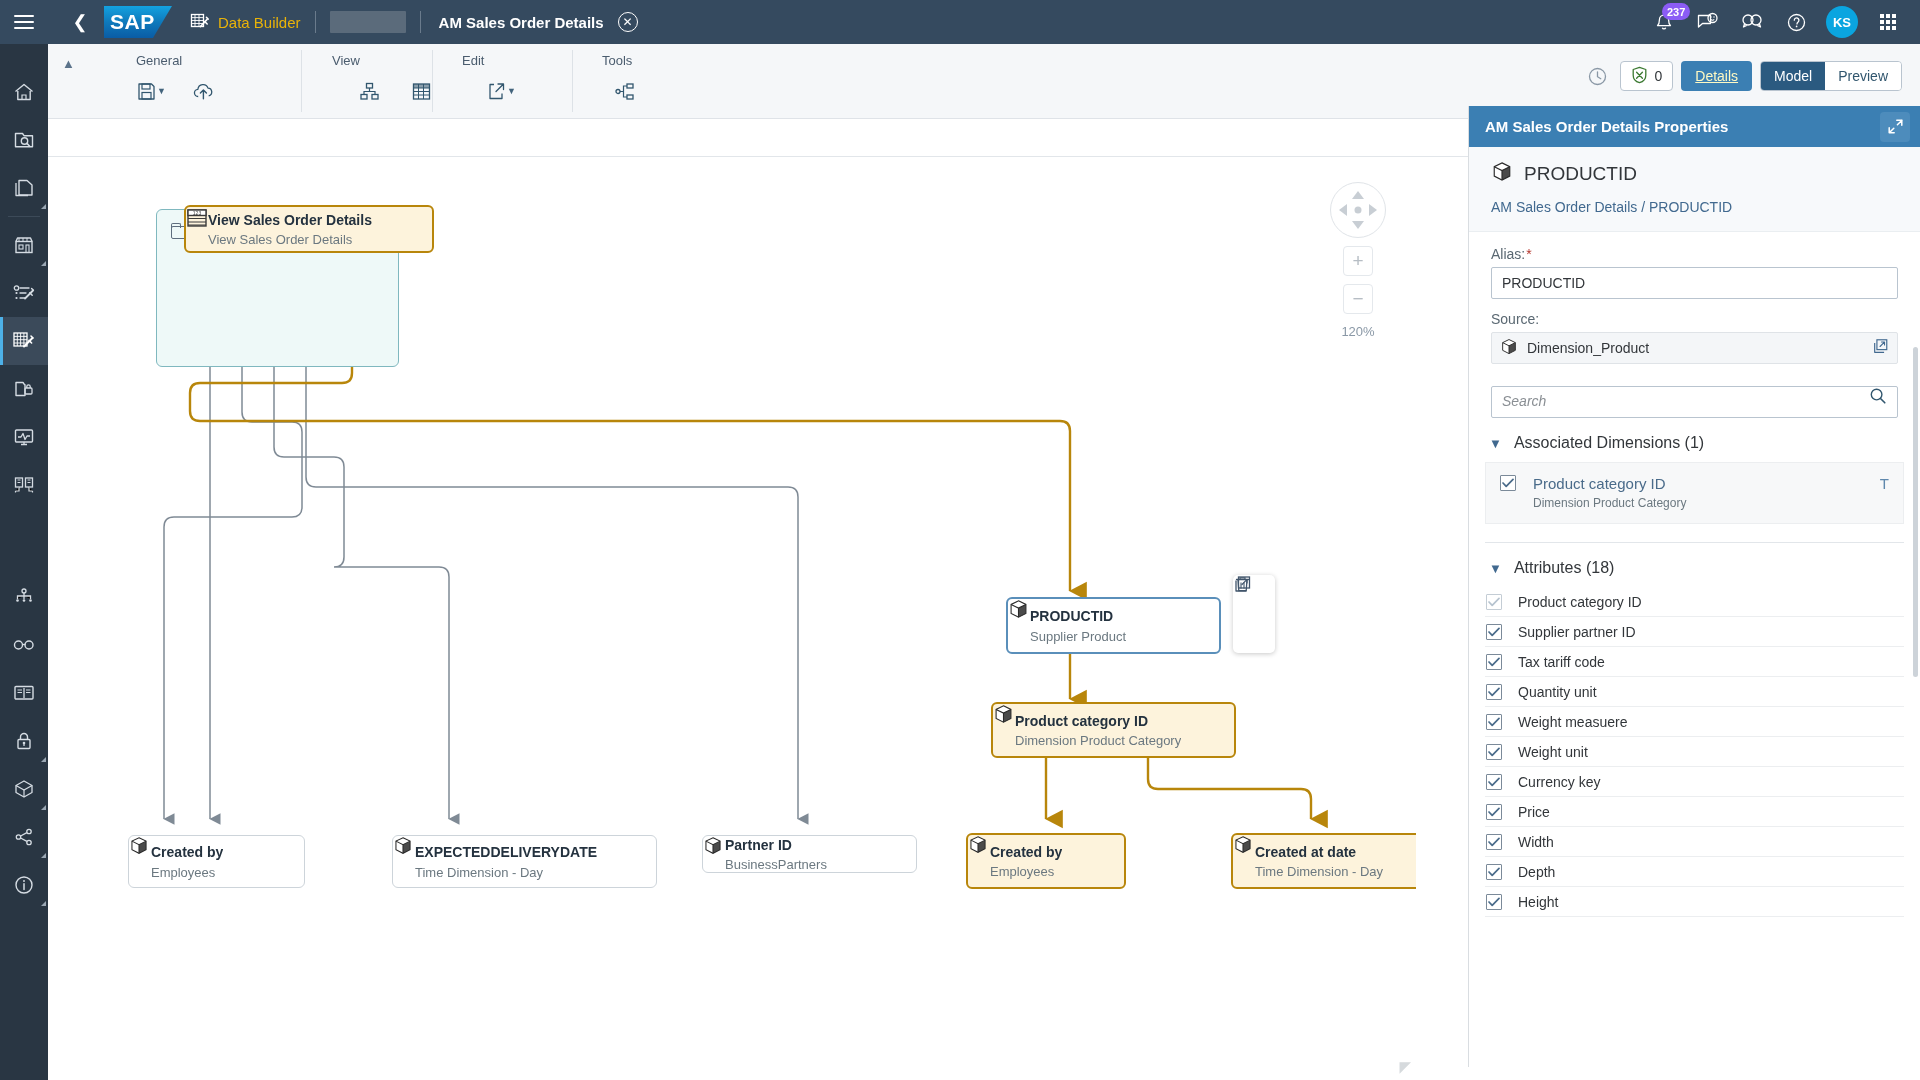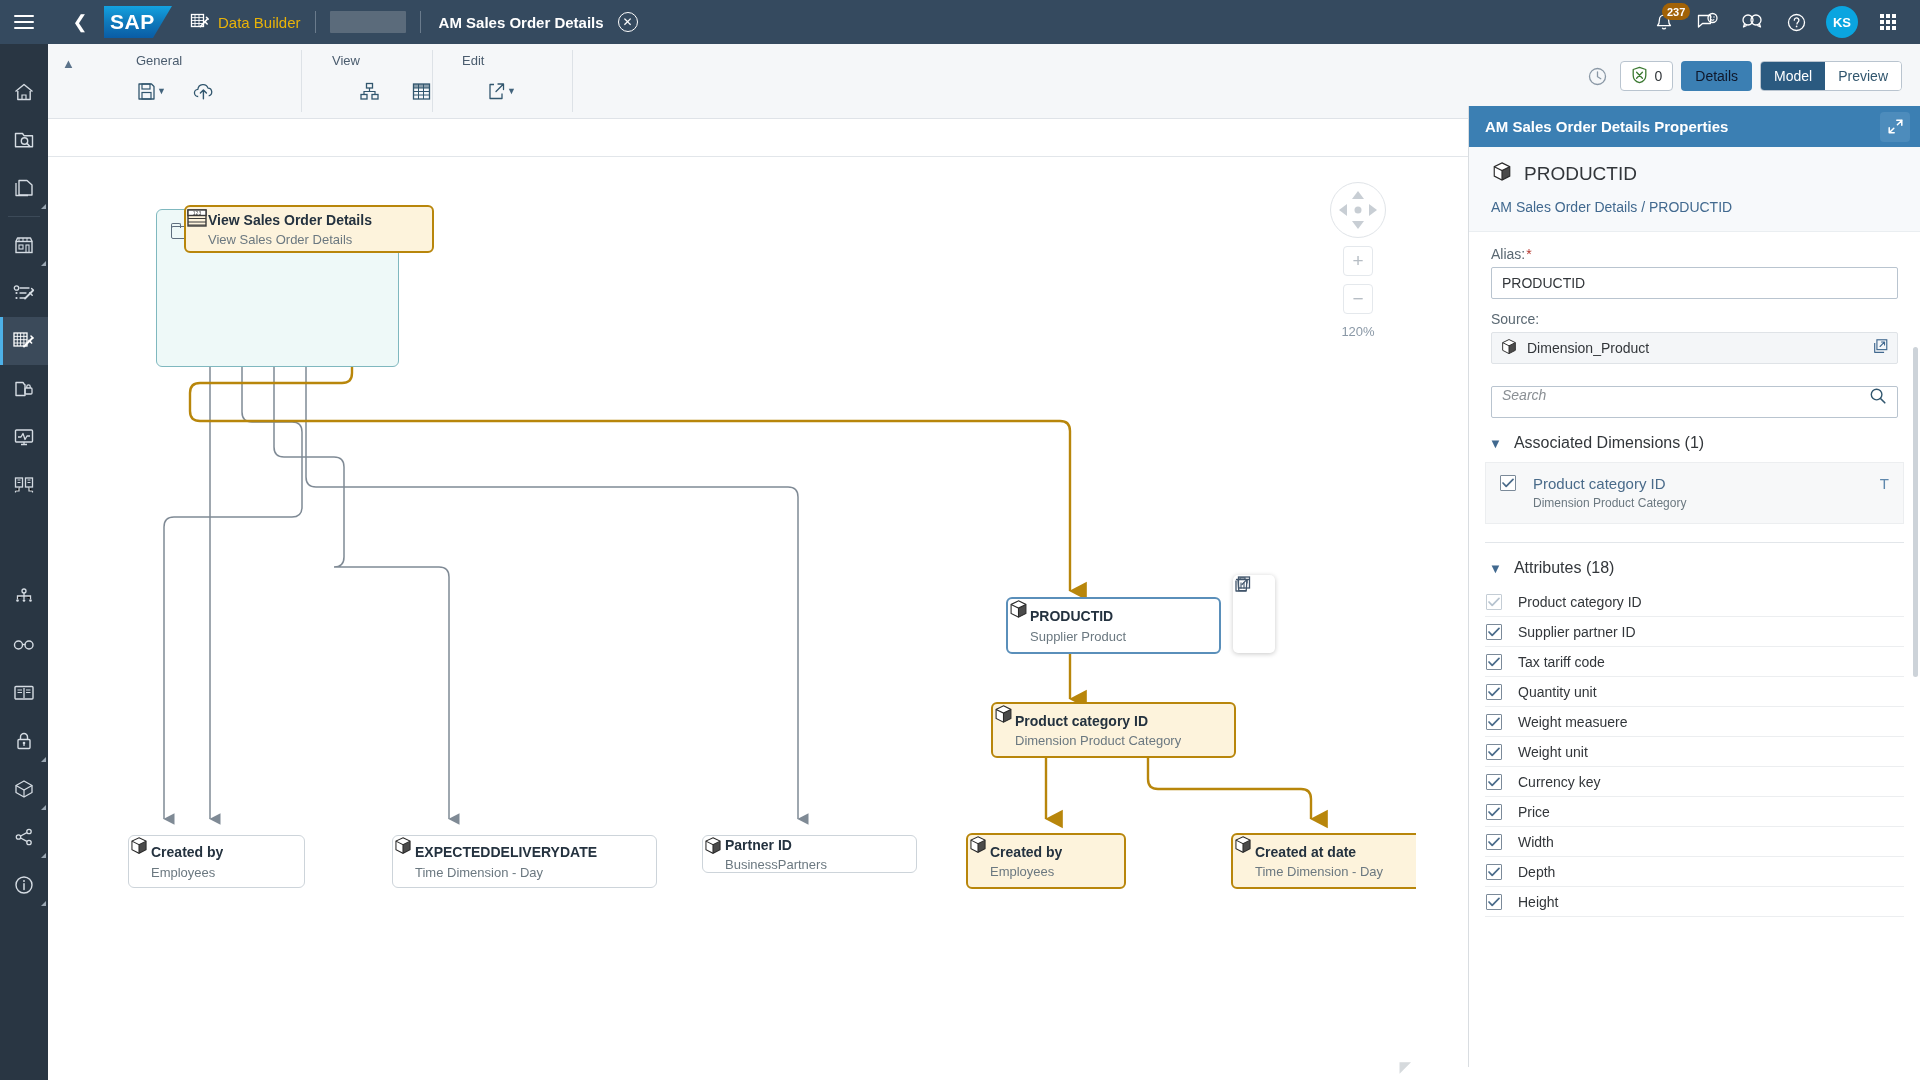--- a/index.html
+++ b/index.html
@@ -52,21 +52,21 @@
     color: #fff; display: flex; align-items: center; justify-content: center; font-size: 12px;
     cursor: pointer;
   }
   .shell-right { margin-left: auto; display: flex; align-items: center; padding-right: 10px; }
   .shell-ico {
     width: 44px; height: 44px; display: flex; align-items: center; justify-content: center;
     position: relative; cursor: pointer;
   }
   .badge {
     position: absolute; top: 3px; left: 20px; min-width: 26px; height: 17px;
-    background: #a16207; color: #fff; border-radius: 9px; font-size: 11px; font-weight: bold;
+    background: #8b5cf6; color: #fff; border-radius: 9px; font-size: 11px; font-weight: bold;
     display: flex; align-items: center; justify-content: center; padding: 0 5px;
   }
   .avatar {
     width: 32px; height: 32px; border-radius: 50%; background: #0aa5e0;
     color: #fff; font-size: 13px; font-weight: bold;
     display: flex; align-items: center; justify-content: center; margin: 0 8px; cursor: pointer;
   }
   .grid-ico { display: grid; grid-template-columns: repeat(3, 4px); gap: 2px; }
   .grid-ico i { width: 4px; height: 4px; background: #fff; display: block; }
 
@@ -114,23 +114,24 @@
   .hist-ico {
     width: 30px; height: 30px; display:flex; align-items:center; justify-content:center;
     color: #8a98a6; cursor: pointer;
   }
   .pill-count {
     height: 30px; border: 1px solid #b9c4cf; border-radius: 4px; background: #fff;
     display: flex; align-items: center; gap: 6px; padding: 0 10px; cursor: pointer;
     font-size: 14px; color: #32363a;
   }
   .btn-details {
-    height: 30px; background: #3b7fb3; color: #0f172a; border-radius: 4px;
+    height: 30px; background: #3b7fb3; color: #fef9c3; border-radius: 4px;
     display: flex; align-items: center; padding: 0 14px; font-size: 14px; cursor: pointer;
     font-weight: normal;
+    text-decoration: underline;
   }
   .seg { display: flex; height: 30px; border-radius: 4px; overflow: hidden; border: 1px solid #b9c4cf; }
   .seg > div {
     display: flex; align-items: center; padding: 0 13px; font-size: 14px; cursor: pointer;
     background: #fff; color: #31566e;
   }
   .seg > div.active { background: #2b5a80; color: #fff; font-weight: normal; }
 
   
   .subhead {
@@ -251,21 +252,21 @@
   }
   .fdisabled {
     height: 32px; border: 1px solid #dfe3e7; background: #f4f6f8; border-radius: 2px;
     display: flex; align-items: center; padding: 0 8px; font-size: 14px; color: #32363a; gap: 9px;
   }
   .fdisabled .link-ico { margin-left: auto; color: #41698f; cursor: pointer; }
   .gap12 { height: 12px; }
 
   .search-row {
     margin: 22px 22px 0 22px; height: 32px; border: 1px solid #b9c4cf; border-radius: 2px;
-    display: flex; align-items: flex-start; padding: 0 10px; background: #fff;
+    display: flex; align-items: flex-end; padding: 8px 10px; background: #fff;
   }
   .search-row .ph { font-size: 14px; color: #8a8f94; font-style: italic; }
   .search-row .mag { margin-left: auto; color: #31566e; cursor: pointer; }
 
   .sect-head {
     display: flex; align-items: center; gap: 12px; padding: 16px 22px 10px 20px;
     font-size: 16px; color: #32363a; cursor: pointer;
   }
   .chev { color: #41698f; font-size: 13px; }
   .sect-rule { height: 1px; background: #e2e6ea; margin: 0 16px; }
@@ -598,20 +599,33 @@
           <svg width="19" height="19" viewBox="0 0 19 19">
               <path d="M7 2.5H3v14h12v-5" fill="none" stroke="#31566e" stroke-width="1.3" stroke-linejoin="round"></path>
               <path d="M9 9.5l7.5-7.5M11 2h5.5v5.5" fill="none" stroke="#31566e" stroke-width="1.3" stroke-linecap="round" stroke-linejoin="round"></path>
             </svg>
           <span class="tb-caret">▼</span>
         </div>
       </div>
     </div>
     <div class="tb-vline" style="left:524px"></div>
 
+    <div class="tb-group" style="left:552px;width:130px">
+      <div class="g-label">Tools</div>
+      <div class="g-items">
+        <div class="tb-btn" style="margin-left:8px">
+          <svg width="20" height="19" viewBox="0 0 20 19">
+              <circle cx="3" cy="9.5" r="2" fill="none" stroke="#31566e" stroke-width="1.3"></circle>
+              <rect x="12" y="2" width="6" height="4" fill="none" stroke="#31566e" stroke-width="1.3"></rect>
+              <rect x="12" y="13" width="6" height="4" fill="none" stroke="#31566e" stroke-width="1.3"></rect>
+              <path d="M5 9.5h3.5V4H12M8.5 9.5V15H12" fill="none" stroke="#31566e" stroke-width="1.2"></path>
+            </svg>
+        </div>
+      </div>
+    </div>
 
     <div class="tb-right">
       <div class="hist-ico">
         <svg width="21" height="21" viewBox="0 0 21 21">
             <circle cx="10.5" cy="10.5" r="8" fill="none" stroke="#8a98a6" stroke-width="1.3"></circle>
             <path d="M10.5 5.8v4.9l3.3 2" fill="none" stroke="#8a98a6" stroke-width="1.3" stroke-linecap="round"></path>
           </svg>
       </div>
       <div class="pill-count">
         <span>

